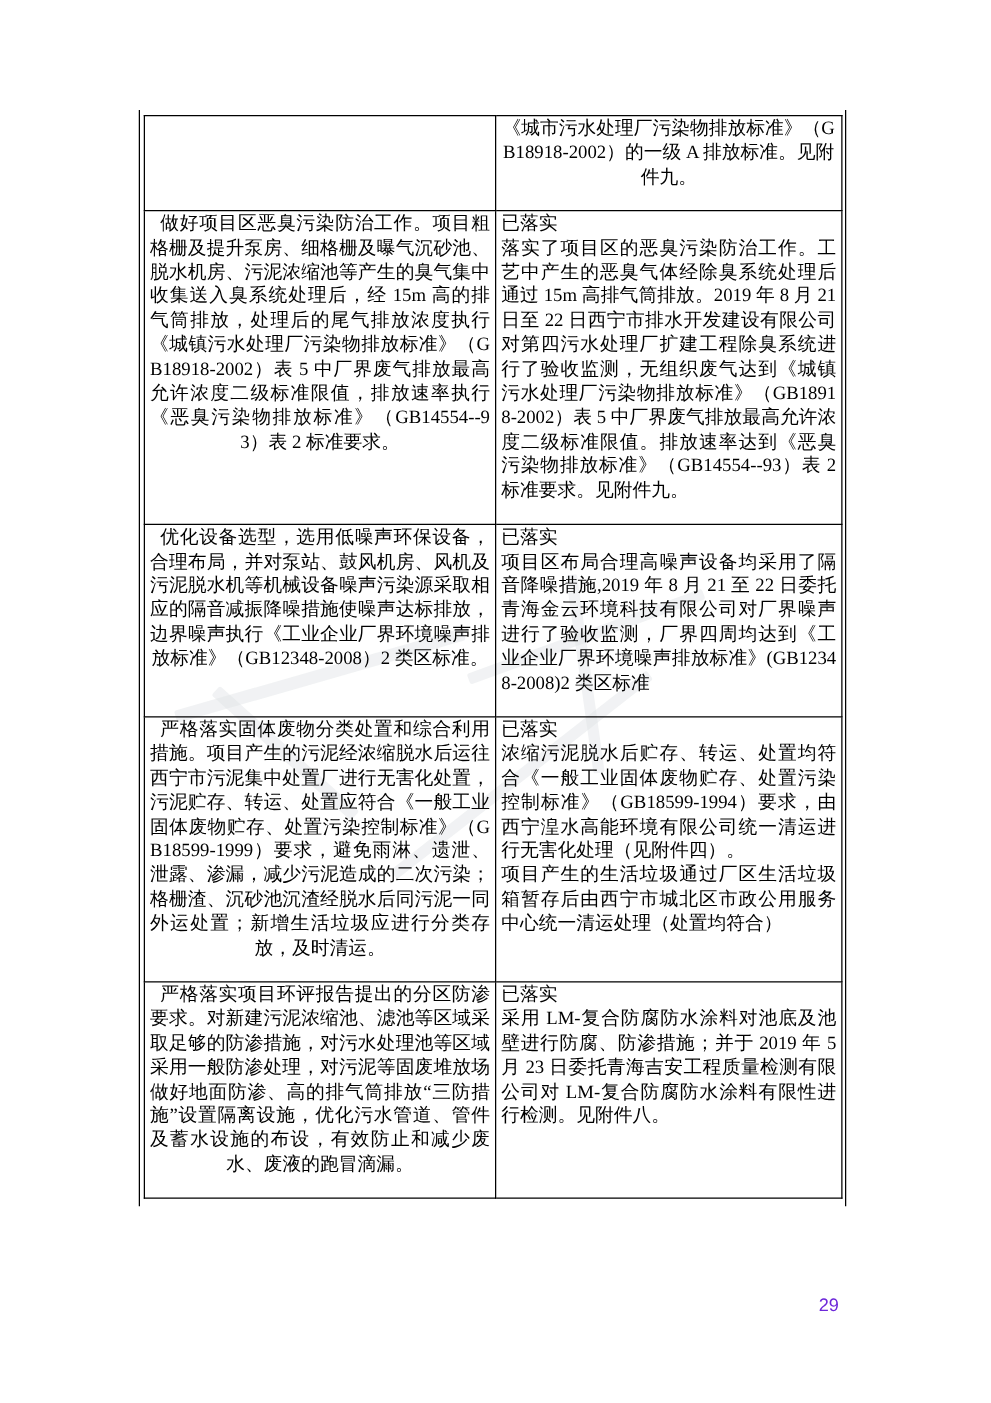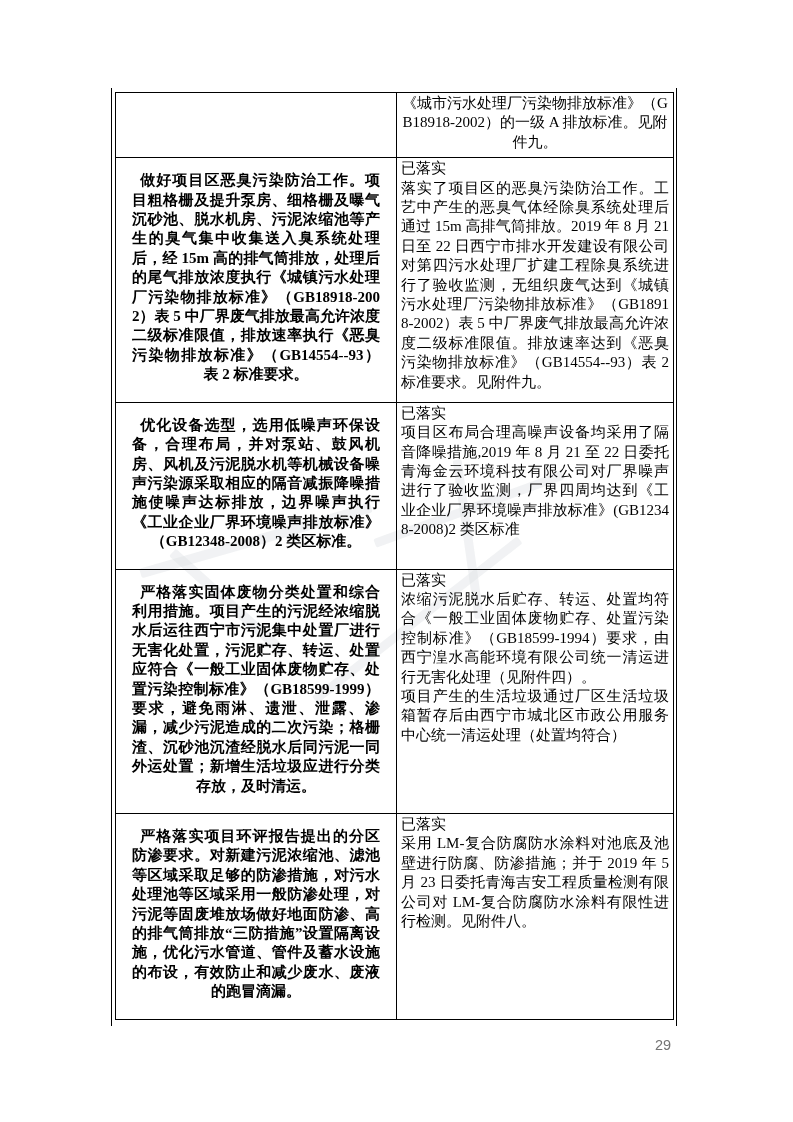--- a/index.html
+++ b/index.html
@@ -22,31 +22,31 @@
     box-sizing:border-box;
   }
   table.doc{
     border-collapse:collapse;
     table-layout:fixed;
     width:100%;
   }
   td{
     border:1.8px solid #000;
     vertical-align:top;
-    padding:1px 4px 5px 4px;
+    padding:1px 4px 16px 4px;
     font-size:15px;
     line-height:19.4px;
     word-break:break-all;
     overflow:hidden;
   }
   td.req{
     text-align:justify;
     text-align-last:center;
   }
-  td.req .para{margin:12px;text-indent:0.55em;font-weight:bold;}
+  td.req .para{margin:0;text-indent:0.55em;}
   td.impl .status{font-weight:normal;}
   td.impl .para{margin:0;text-align:justify;text-align-last:left;}
   td.impl.center-cell{text-align:center;}
   td.impl.center-cell .para{text-align:center;text-align-last:center;}
   col.c-left{width:281px;}
   col.c-right{width:277px;}
   tr.r0 td{height:52px;}
   tr.r1 td{height:194px;}
   tr.r2 td{height:126px;}
   tr.r3 td{height:175px;}
@@ -61,21 +61,21 @@
   .wm-stroke{position:absolute;background:rgba(198,203,209,.45);border-radius:2px;}
   .wm-a{left:30px;top:40px;width:240px;height:10px;transform:rotate(14deg);}
   .wm-b{left:90px;top:10px;width:10px;height:150px;transform:rotate(-18deg);}
   .wm-c{left:250px;top:120px;width:200px;height:9px;transform:rotate(10deg);}
   .wm-d{left:330px;top:70px;width:9px;height:160px;transform:rotate(22deg);}
   .wm-e{left:120px;top:190px;width:260px;height:9px;transform:rotate(-8deg);}
   .page-num{
     position:absolute;
     left:655px;top:1037px;
     font-size:14.5px;
-    color:#737373;
+    color:#6d28d9;
     font-family:"Liberation Sans",sans-serif;
   }
 </style>
 </head>
 <body>
 
 <div class="page">
 
   <div class="watermark">
     <div class="wm-stroke wm-a"></div>

